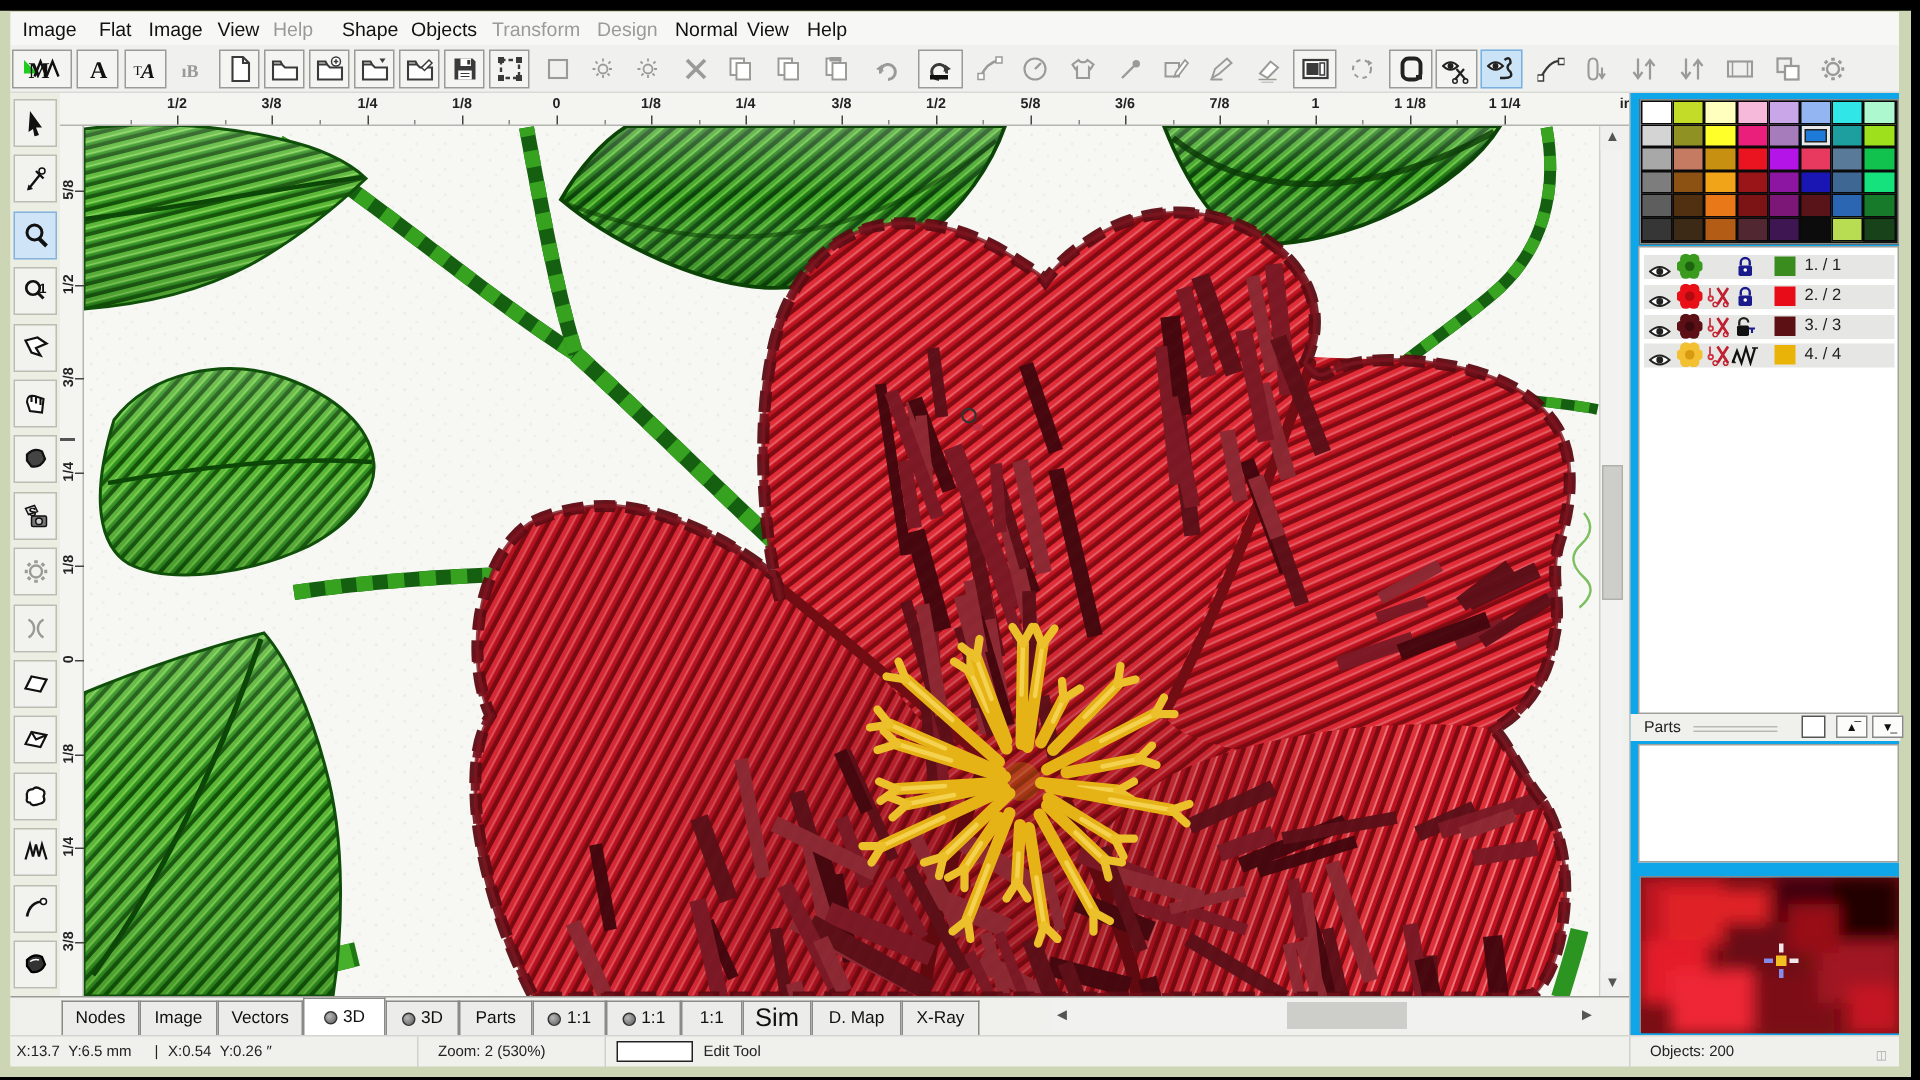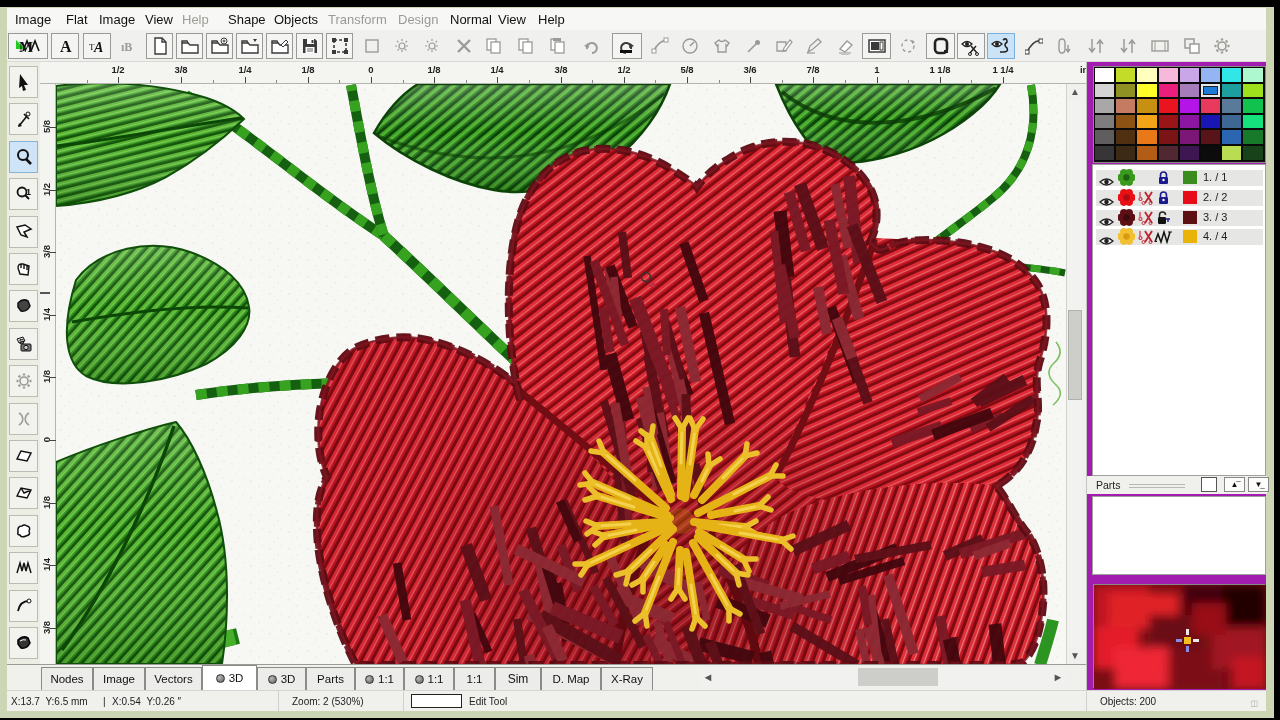--- a/index.html
+++ b/index.html
@@ -849,21 +849,21 @@
 <div style="position:absolute;left:7px;top:664px;width:1259px;height:26px;background:#f0f0ed;border-top:1px solid #9a9a96">
     <div style="position:absolute;left:34px;top:2px;width:52px;height:23px;background:#ececea;border:1px solid #8a8a86;border-bottom:none;box-sizing:border-box;display:flex;align-items:center;justify-content:center;font-size:11.5px;color:#111;white-space:nowrap">Nodes</div>
     <div style="position:absolute;left:86px;top:2px;width:52px;height:23px;background:#ececea;border:1px solid #8a8a86;border-bottom:none;box-sizing:border-box;display:flex;align-items:center;justify-content:center;font-size:11.5px;color:#111;white-space:nowrap">Image</div>
     <div style="position:absolute;left:138px;top:2px;width:57px;height:23px;background:#ececea;border:1px solid #8a8a86;border-bottom:none;box-sizing:border-box;display:flex;align-items:center;justify-content:center;font-size:11.5px;color:#111;white-space:nowrap">Vectors</div>
     <div style="position:absolute;left:195px;top:0px;width:55px;height:25px;background:#ffffff;border:1px solid #8a8a86;border-bottom:none;box-sizing:border-box;display:flex;align-items:center;justify-content:center;font-size:11.5px;color:#111;white-space:nowrap"><span style="display:inline-block;width:9px;height:9px;border-radius:50%;background:radial-gradient(circle at 35% 35%, #b9b9b9, #5c5c5c);border:1px solid #333;margin-right:4px;vertical-align:-1px"></span>3D</div>
     <div style="position:absolute;left:250px;top:2px;width:49px;height:23px;background:#ececea;border:1px solid #8a8a86;border-bottom:none;box-sizing:border-box;display:flex;align-items:center;justify-content:center;font-size:11.5px;color:#111;white-space:nowrap"><span style="display:inline-block;width:9px;height:9px;border-radius:50%;background:radial-gradient(circle at 35% 35%, #b9b9b9, #5c5c5c);border:1px solid #333;margin-right:4px;vertical-align:-1px"></span>3D</div>
     <div style="position:absolute;left:299px;top:2px;width:49px;height:23px;background:#ececea;border:1px solid #8a8a86;border-bottom:none;box-sizing:border-box;display:flex;align-items:center;justify-content:center;font-size:11.5px;color:#111;white-space:nowrap">Parts</div>
     <div style="position:absolute;left:348px;top:2px;width:49px;height:23px;background:#ececea;border:1px solid #8a8a86;border-bottom:none;box-sizing:border-box;display:flex;align-items:center;justify-content:center;font-size:11.5px;color:#111;white-space:nowrap"><span style="display:inline-block;width:9px;height:9px;border-radius:50%;background:radial-gradient(circle at 35% 35%, #b9b9b9, #5c5c5c);border:1px solid #333;margin-right:4px;vertical-align:-1px"></span>1:1</div>
     <div style="position:absolute;left:397px;top:2px;width:50px;height:23px;background:#ececea;border:1px solid #8a8a86;border-bottom:none;box-sizing:border-box;display:flex;align-items:center;justify-content:center;font-size:11.5px;color:#111;white-space:nowrap"><span style="display:inline-block;width:9px;height:9px;border-radius:50%;background:radial-gradient(circle at 35% 35%, #b9b9b9, #5c5c5c);border:1px solid #333;margin-right:4px;vertical-align:-1px"></span>1:1</div>
     <div style="position:absolute;left:447px;top:2px;width:41px;height:23px;background:#ececea;border:1px solid #8a8a86;border-bottom:none;box-sizing:border-box;display:flex;align-items:center;justify-content:center;font-size:11.5px;color:#111;white-space:nowrap">1:1</div>
-    <div style="position:absolute;left:488px;top:2px;width:46px;height:23px;background:#ececea;border:1px solid #8a8a86;border-bottom:none;box-sizing:border-box;display:flex;align-items:center;justify-content:center;font-size:12px;color:#111;white-space:nowrap">Sim</div>
+    <div style="position:absolute;left:488px;top:2px;width:46px;height:23px;background:#ececea;border:1px solid #8a8a86;border-bottom:none;box-sizing:border-box;display:flex;align-items:center;justify-content:center;font-size:17px;color:#111;white-space:nowrap">Sim</div>
     <div style="position:absolute;left:534px;top:2px;width:60px;height:23px;background:#ececea;border:1px solid #8a8a86;border-bottom:none;box-sizing:border-box;display:flex;align-items:center;justify-content:center;font-size:11.5px;color:#111;white-space:nowrap">D. Map</div>
     <div style="position:absolute;left:594px;top:2px;width:52px;height:23px;background:#ececea;border:1px solid #8a8a86;border-bottom:none;box-sizing:border-box;display:flex;align-items:center;justify-content:center;font-size:11.5px;color:#111;white-space:nowrap">X-Ray</div>
 
  <div style="position:absolute;left:693px;top:2px;width:366px;height:20px;background:#f1f1ef">
   <div style="position:absolute;left:0;top:0;width:16px;height:20px;color:#555;font-size:11px;text-align:center;line-height:20px">◄</div>
   <div style="position:absolute;left:158px;top:1px;width:80px;height:18px;background:#cdcdca"></div>
   <div style="position:absolute;right:0;top:0;width:16px;height:20px;color:#555;font-size:11px;text-align:center;line-height:20px">►</div>
  </div>
 </div>
 
@@ -874,21 +874,21 @@
  <span style="position:absolute;left:271px;top:0;height:21px;border-left:1px solid #d0d0cc"></span>
  <span style="position:absolute;left:285px;top:5px">Zoom: 2 (530%)</span>
  <span style="position:absolute;left:396px;top:0;height:21px;border-left:1px solid #d0d0cc"></span>
  <span style="position:absolute;left:404px;top:3px;width:51px;height:14px;background:#fff;border:1px solid #222"></span>
  <span style="position:absolute;left:462px;top:5px">Edit Tool</span>
  <span style="position:absolute;left:1079px;top:0;height:21px;border-left:1px solid #d0d0cc"></span>
  <span style="position:absolute;left:1093px;top:5px">Objects: 200</span>
  <span style="position:absolute;right:8px;top:8px;color:#aaa;font-size:8px">◫</span>
 </div>
 
-<div style="position:absolute;left:1086px;top:62px;width:180px;height:628px;background:#a21caf;border-left:1px solid #c4c4c0">
+<div style="position:absolute;left:1086px;top:62px;width:180px;height:628px;background:#0ea5e9;border-left:1px solid #c4c4c0">
 
  <div style="position:absolute;left:6px;top:4px;width:173px;height:97px;border:1px solid #8a8a86;background:#111">
       <div style="position:absolute;left:0.0px;top:0.0px;width:21.2px;height:15.6px;background:#ffffff;border:1.6px solid #0a0a0a"></div>
       <div style="position:absolute;left:21.2px;top:0.0px;width:21.2px;height:15.6px;background:#c3dc28;border:1.6px solid #0a0a0a"></div>
       <div style="position:absolute;left:42.4px;top:0.0px;width:21.2px;height:15.6px;background:#ffffbe;border:1.6px solid #0a0a0a"></div>
       <div style="position:absolute;left:63.6px;top:0.0px;width:21.2px;height:15.6px;background:#f6b9da;border:1.6px solid #0a0a0a"></div>
       <div style="position:absolute;left:84.8px;top:0.0px;width:21.2px;height:15.6px;background:#c9a6e8;border:1.6px solid #0a0a0a"></div>
       <div style="position:absolute;left:106.0px;top:0.0px;width:21.2px;height:15.6px;background:#93b5f2;border:1.6px solid #0a0a0a"></div>
       <div style="position:absolute;left:127.2px;top:0.0px;width:21.2px;height:15.6px;background:#30e6e6;border:1.6px solid #0a0a0a"></div>
       <div style="position:absolute;left:148.4px;top:0.0px;width:21.2px;height:15.6px;background:#aef8cf;border:1.6px solid #0a0a0a"></div>

